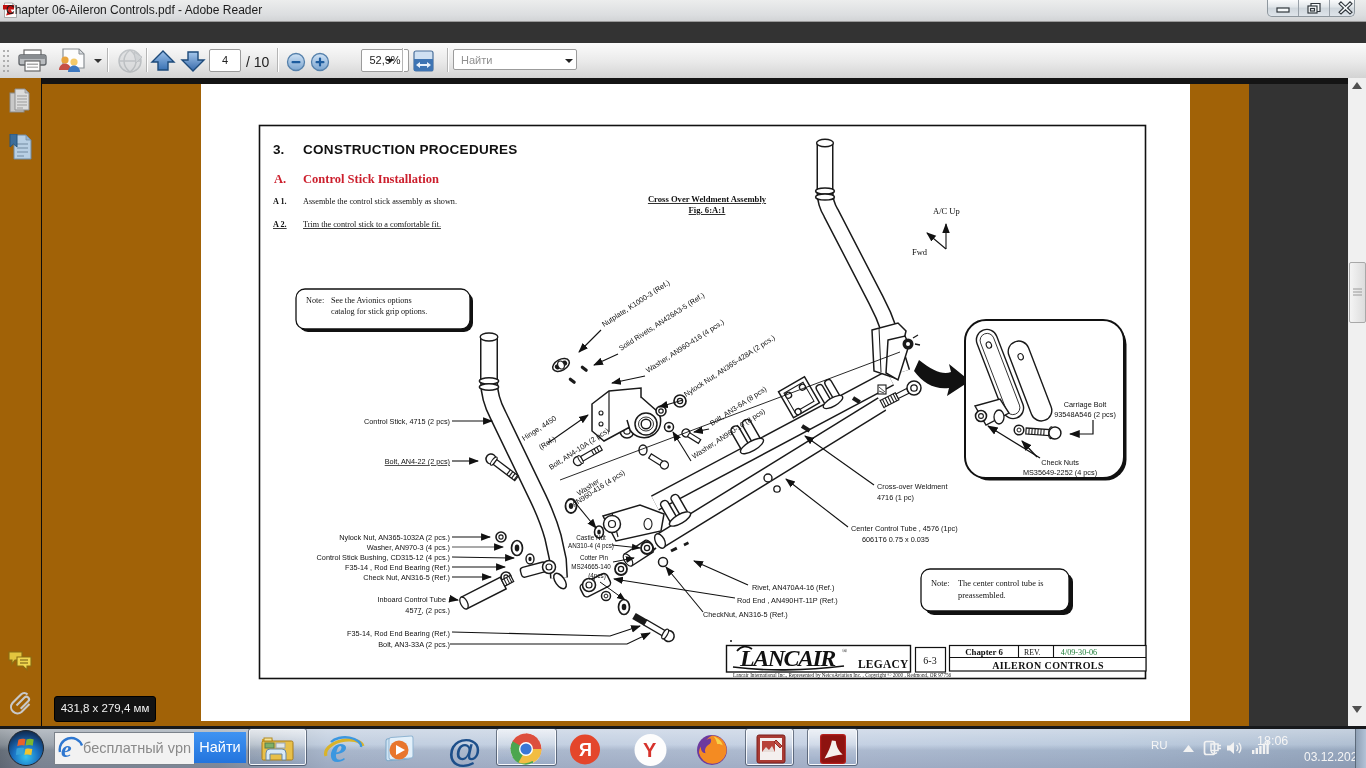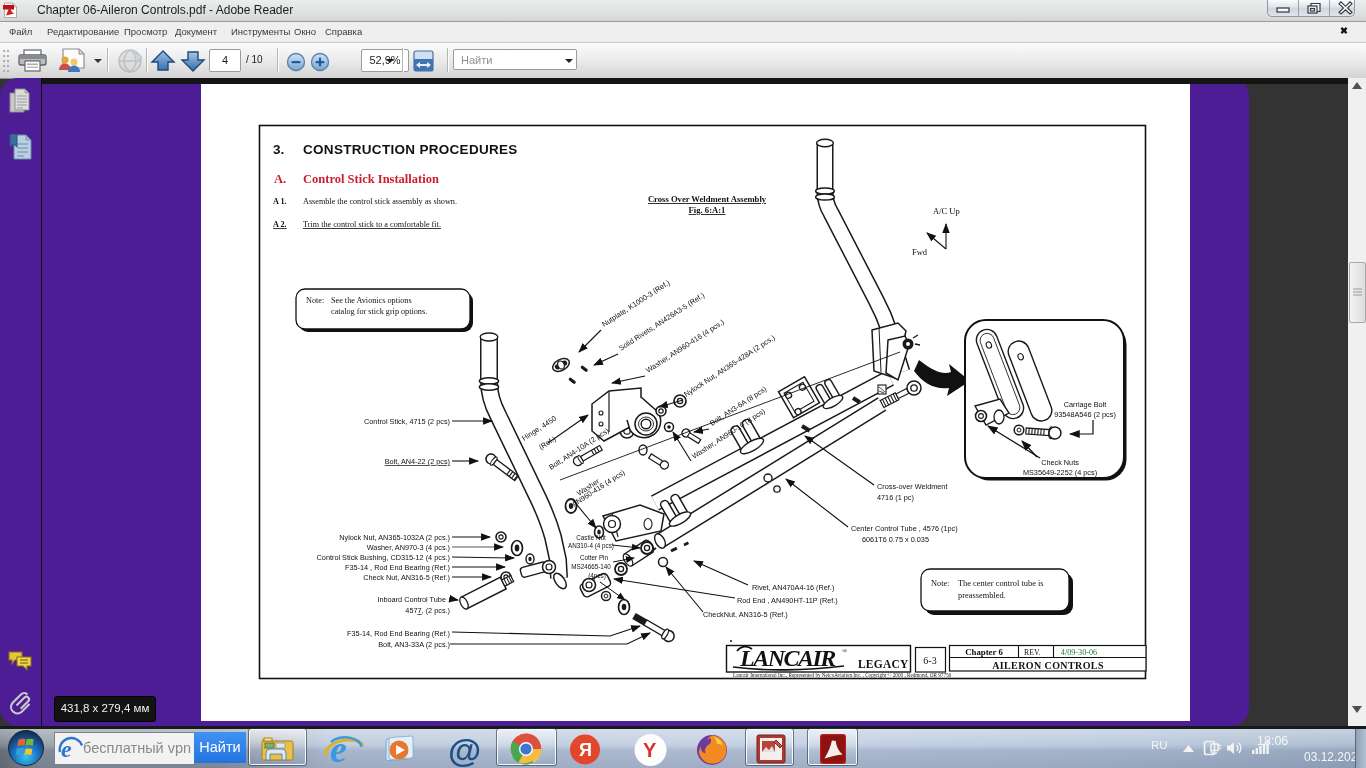--- a/index.html
+++ b/index.html
@@ -3,40 +3,40 @@
 <meta charset="utf-8">
 <style>
   html,body{margin:0;padding:0;width:1366px;height:768px;overflow:hidden;
     font-family:"Liberation Sans", sans-serif;}
   .abs{position:absolute;}
   #stage{position:relative;width:1366px;height:768px;background:#333;}
   
   #titlebar{left:0;top:0;width:1366px;height:21px;
     background:linear-gradient(#eceded,#dcdee0 70%,#d2d4d6);
     border-bottom:1px solid #9a9a9a;}
-  #titletext{left:37px;top:3px;font-size:12px;color:#1c1c1c;}
+  #titletext{left:6px;top:3px;font-size:12px;color:#1c1c1c;}
   
   #winbtns{right:11px;top:0;width:86px;height:16px;display:flex;
     border:1px solid #8e979e;border-top:none;border-radius:0 0 5px 5px;
     background:linear-gradient(#fafbfc,#dfe4e8 45%,#cfd6dc 50%,#dee4ea);}
   .wbtn{flex:1;position:relative;border-right:1px solid #98a0a8;}
   .wbtn:last-child{border-right:none;}
   
   #menubar{left:0;top:22px;width:1366px;height:20px;background:#efefef;
     border-bottom:1px solid #c9c9c9;font-size:9.5px;color:#3a3a3a;}
   #menubar span{position:absolute;top:4px;}
   
   #toolbar{left:0;top:43px;width:1366px;height:35px;
     background:linear-gradient(#fbfbfb,#e9e9e9 55%,#d3d3d3);
     border-bottom:1px solid #8f8f8f;}
   .tsep{position:absolute;top:5px;height:24px;width:1px;background:#b5b5b5;box-shadow:1px 0 0 #fff;}
   .tbox{position:absolute;background:#fff;border:1px solid #9b9b9b;border-radius:2px;
     font-size:11px;color:#222;}
   
-  #pane{left:0;top:78px;width:1249px;height:648px;background:#4c1d95;border-radius:18px;}
+  #pane{left:0;top:78px;width:1249px;height:648px;background:#a16207;}
   #paneband{left:42px;top:0px;width:1306px;height:6px;background:#141414;}
   #sidesep{left:41px;top:0;width:1px;height:648px;background:#0c0c0c;}
   #page{left:201px;top:6px;width:989px;height:637px;background:#fff;}
   #sizetip{left:54px;top:618px;width:100px;height:24px;background:#131313;
     border:1px solid #000;border-radius:3px;color:#f2f2f2;font-size:11.5px;
     text-align:center;line-height:23px;}
   
   #sbar{left:1348px;top:0px;width:18px;height:648px;background:#f0f0f0;}
   #sthumb{left:1px;top:184px;width:15px;height:59px;background:linear-gradient(90deg,#f4f4f4,#dcdcdc);
     border:1px solid #a8a8a8;border-radius:2px;}
@@ -80,31 +80,20 @@
       <path d="M12 6 v-2.5 h9 v8 h-3" fill="#f6f9fb" stroke="#31373d" stroke-width="1.2"></path>
       <rect x="9" y="6" width="9" height="7" fill="#f6f9fb" stroke="#31373d" stroke-width="1.2"></rect>
       <rect x="11.5" y="8.5" width="4" height="2.5" fill="none" stroke="#31373d" stroke-width="1.2"></rect>
     </svg></div>
 
     <div class="wbtn"><svg width="32" height="16" viewBox="0 0 32 16">
       <path d="M11 4 L15.5 8.5 L20 4 L22 6 L17.5 10.2 L22 14.5 L20 16.2 L15.5 12 L11 16.2 L9 14.5 L13.5 10.2 L9 6 Z" transform="translate(0,-2.2)" fill="#f6f9fb" stroke="#31373d" stroke-width="1.1"></path>
     </svg></div>
   </div>
 
-  <div class="abs" id="menubar">
-    <span style="left:9px">Файл</span>
-    <span style="left:47px">Редактирование</span>
-    <span style="left:124px">Просмотр</span>
-    <span style="left:175px">Документ</span>
-    <span style="left:231px">Инструменты</span>
-    <span style="left:294px">Окно</span>
-    <span style="left:325px">Справка</span>
-
-    <span style="left:1340px;top:3px;font-weight:bold;color:#111">✖</span>
-  </div>
 
   <div class="abs" id="toolbar">
 
     <svg class="abs" style="left:2px;top:6px" width="8" height="24">
         <g fill="#9a9a9a">
       <circle cx="2" cy="2" r="1"></circle>
           <circle cx="6" cy="2" r="1"></circle>
           <circle cx="2" cy="7" r="1"></circle>
           <circle cx="6" cy="7" r="1"></circle>
       <circle cx="2" cy="12" r="1"></circle>
@@ -161,21 +150,21 @@
           <linearGradient id="gdn" x1="0" y1="0" x2="0" y2="1">
         <stop offset="0" stop-color="#a6c8ec"></stop>
             <stop offset="1" stop-color="#3668aa"></stop>
           </linearGradient>
         </defs>
       <path d="M13,21 L2,10 H8 V2 H18 V10 H24 Z" fill="url(#gdn)" stroke="#1d4a7a" stroke-width="1.4"></path>
     </svg>
 
     <div class="tbox" style="left:209px;top:6px;width:30px;height:21px;text-align:center;line-height:21px;">4</div>
 
-    <span class="abs" style="left:246px;top:11px;font-size:10px;color:#222">/ 10</span>
+    <span class="abs" style="left:246px;top:11px;font-size:14px;color:#222">/ 10</span>
     <div class="tsep" style="left:277px"></div>
 
     <svg class="abs" style="left:286px;top:9px" width="20" height="20" viewBox="0 0 20 20">
       <defs>
           <linearGradient id="gzo" x1="0" y1="0" x2="0" y2="1">
         <stop offset="0" stop-color="#cfe2f5"></stop>
             <stop offset="1" stop-color="#7aa4cf"></stop>
           </linearGradient>
         </defs>
       <circle cx="10" cy="10" r="8.5" fill="url(#gzo)" stroke="#5580ab" stroke-width="1.3"></circle>

